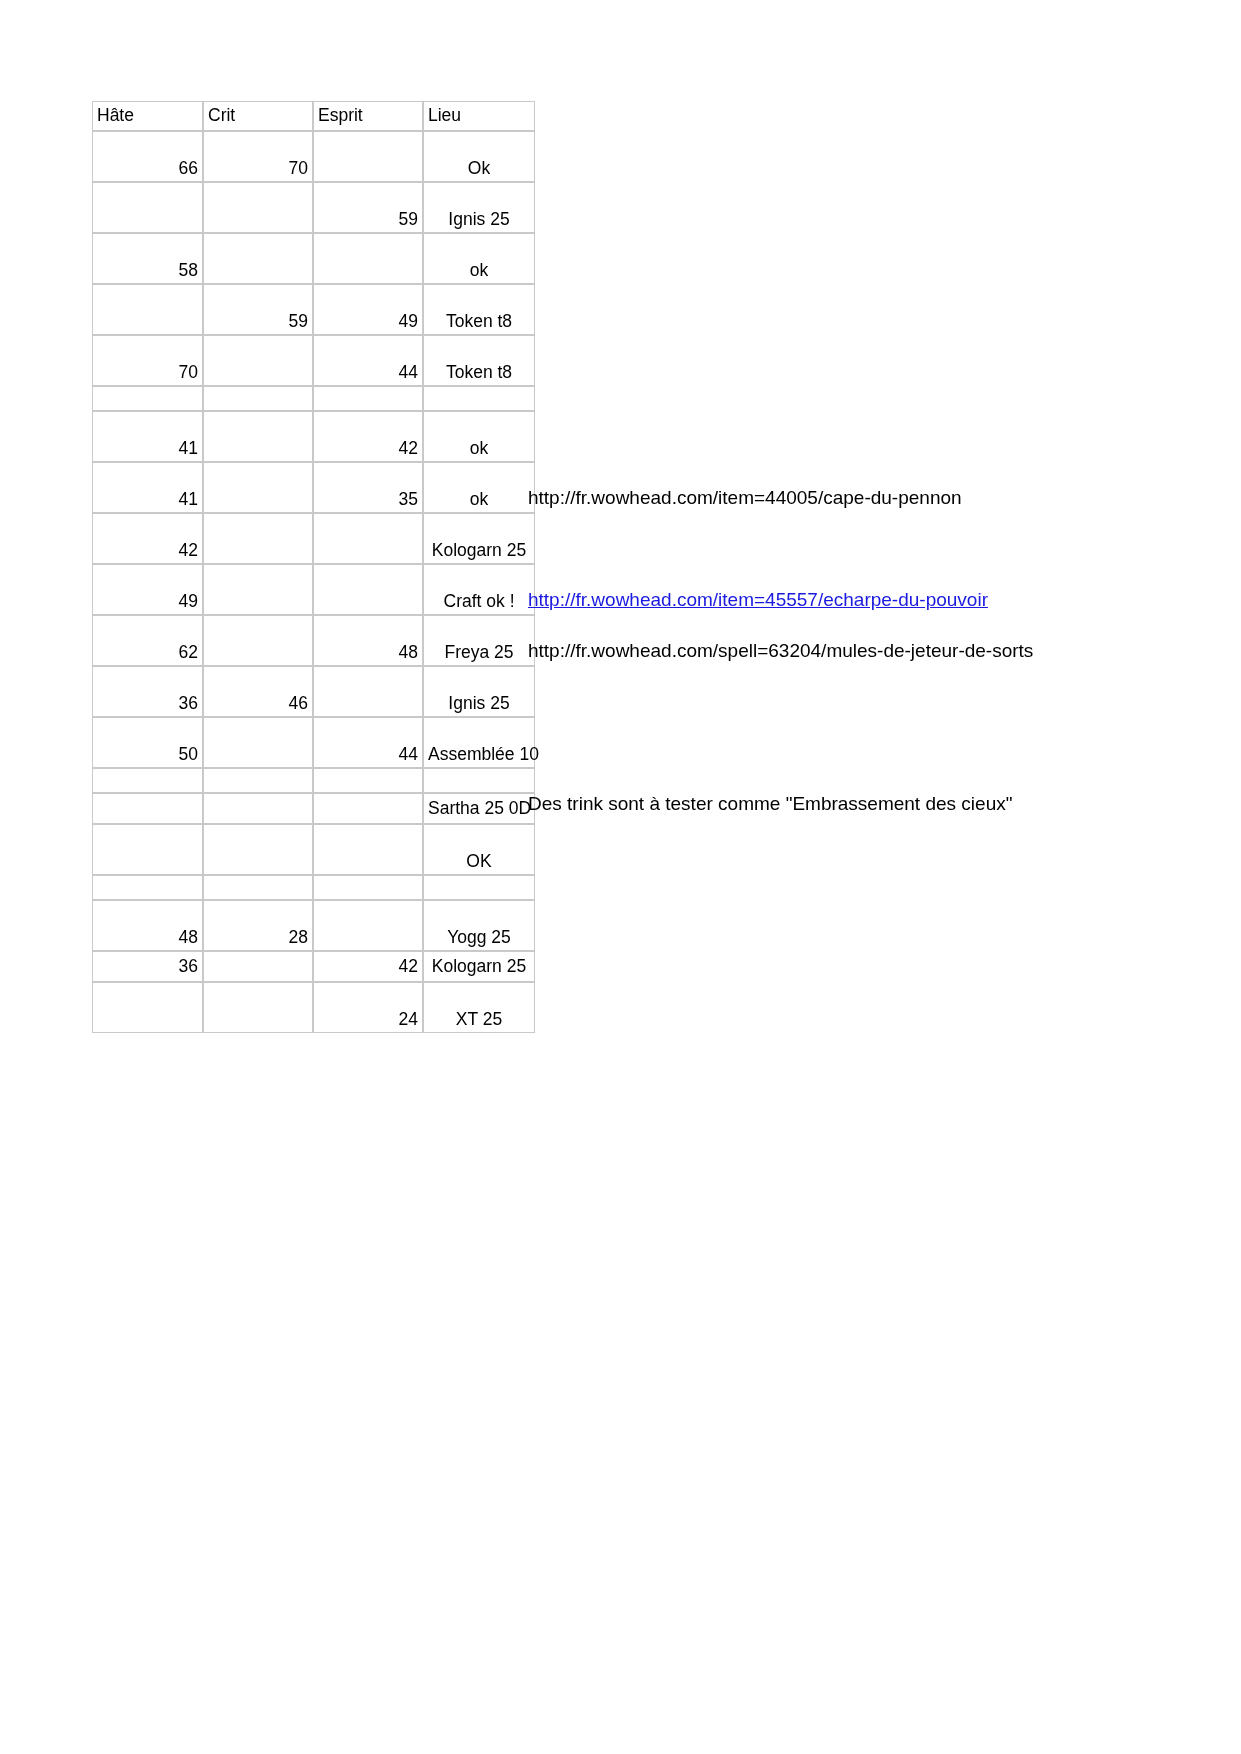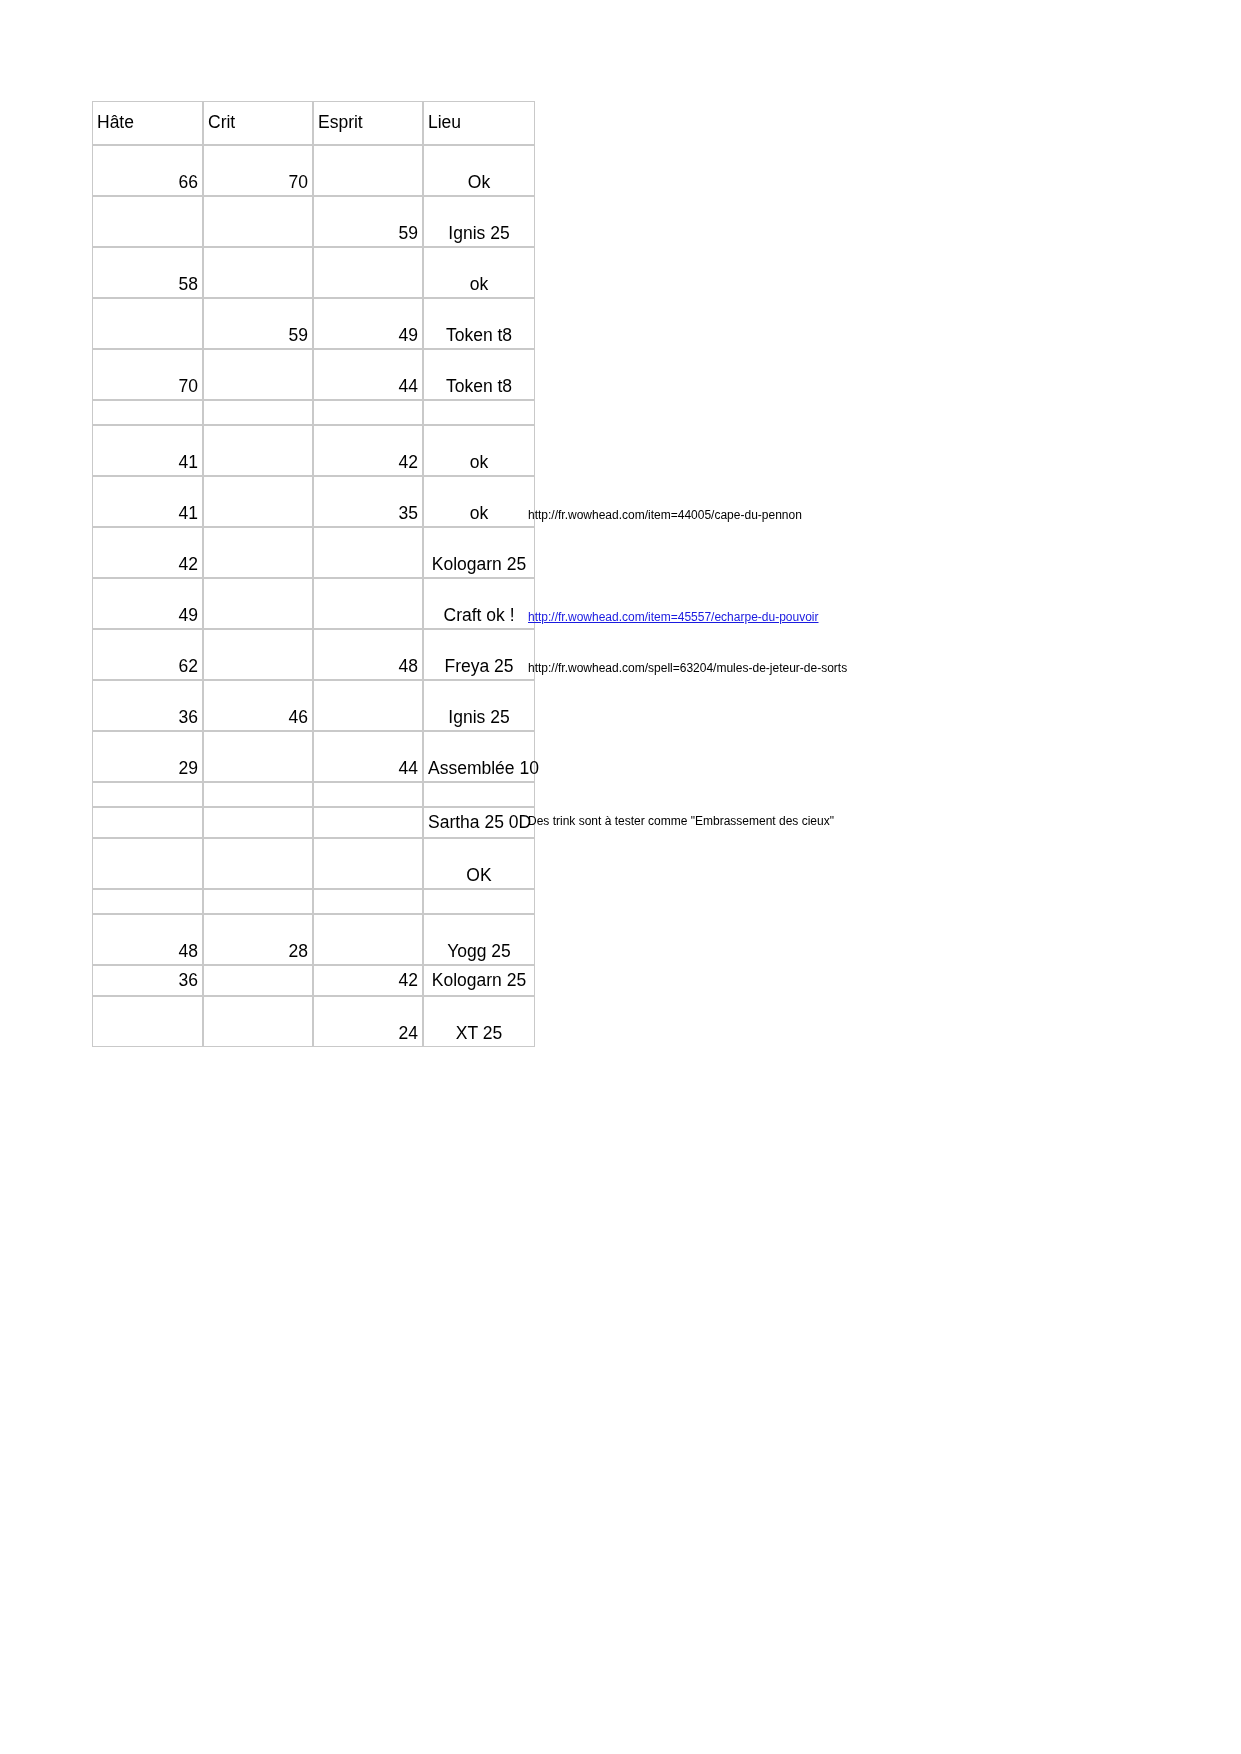--- a/index.html
+++ b/index.html
@@ -41,21 +41,21 @@
     line-height: 1.15;
     padding: 2px 4px 3px 4px;
     vertical-align: bottom;
     height: 51px;
     box-sizing: border-box;
     overflow: visible;
     white-space: nowrap;
   }
 
   table.sheet tr.r-head td {
-    height: 44px;
+    height: 30px;
     vertical-align: middle;
     text-align: left;
   }
 
   table.sheet tr.r-slim td {
     height: 25px;
   }
 
   table.sheet tr.r-thin td {
     height: 31px;
@@ -68,21 +68,21 @@
   
   td.spill {
     position: relative;
     overflow: visible;
   }
   td.spill .overflow {
     position: absolute;
     left: 104px;
     bottom: 3px;
     white-space: nowrap;
-    font-size: 12px;
+    font-size: 19px;
     line-height: 1.15;
   }
   td.spill .overflow.mid {
     bottom: 8px;
   }
 
   .link {
     color: #1a1ae0;
     text-decoration: underline;
   }
@@ -208,21 +208,21 @@
       </tr>
 
       <tr>
         <td class="num">36</td>
         <td class="num">46</td>
         <td class="num"></td>
         <td class="txt">Ignis 25</td>
       </tr>
 
       <tr>
-        <td class="num">29</td>
+        <td class="num">50</td>
         <td class="num"></td>
         <td class="num">44</td>
         <td class="txt wrap">Assemblée 10</td>
       </tr>
 
       <tr class="r-slim">
         <td class="num"></td>
         <td class="num"></td>
         <td class="num"></td>
         <td class="txt"></td>

